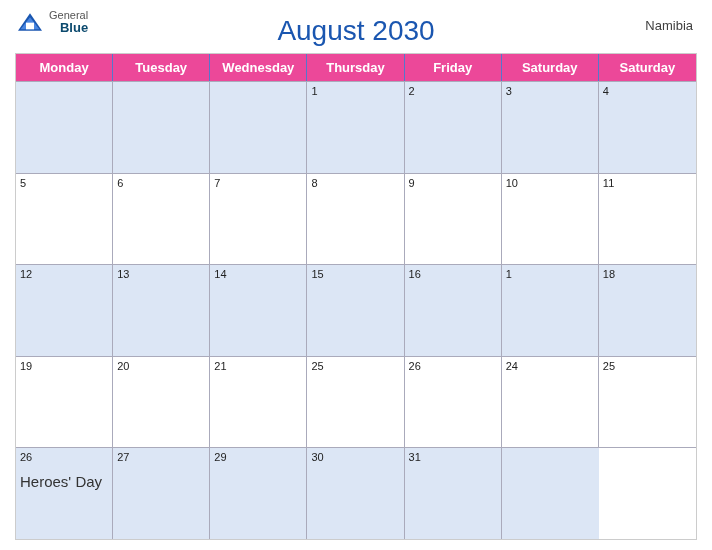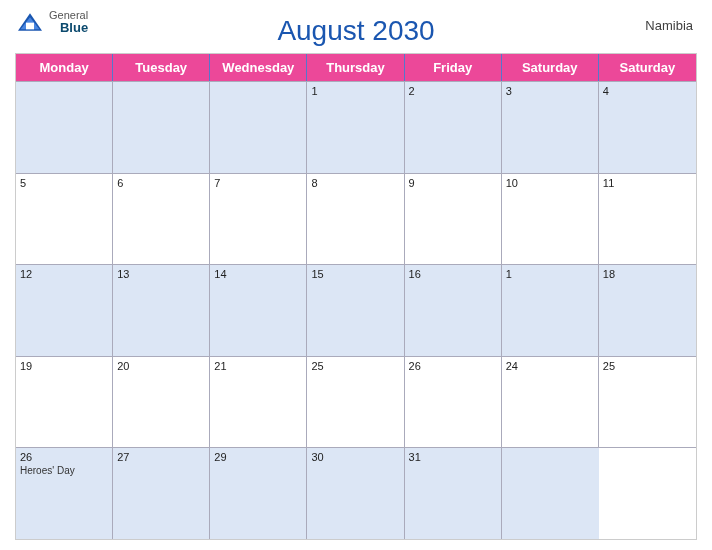--- a/index.html
+++ b/index.html
@@ -142,23 +142,23 @@
       border-right: none;
     }
 
     .day-number {
       font-size: 11px;
       color: #222;
       display: block;
     }
 
     .holiday-text {
-      font-size: 10px;
+      font-size: 15px;
       color: #333;
-      margin-top: 2px;
+      margin-top: 10px;
       display: block;
     }
 
     
     .week-row:nth-child(odd) .day-cell {
       background: #dce6f5;
     }
 
     .week-row:nth-child(even) .day-cell {
       background: #fff;

